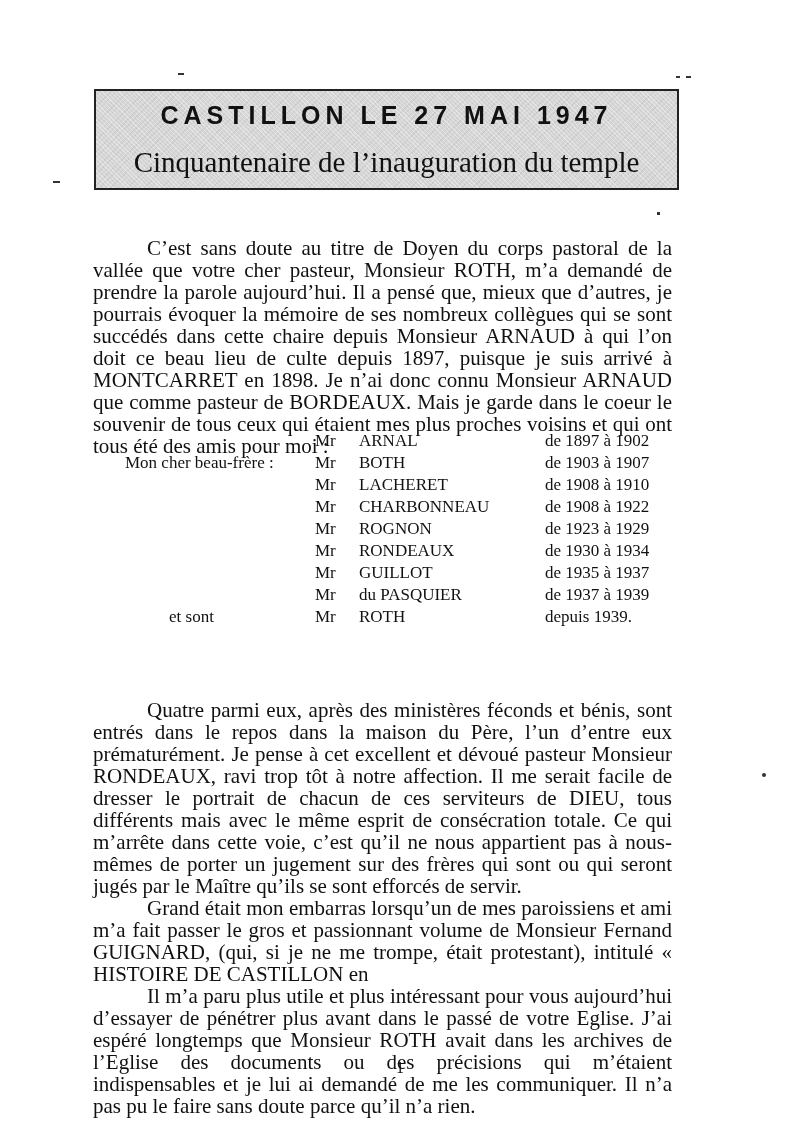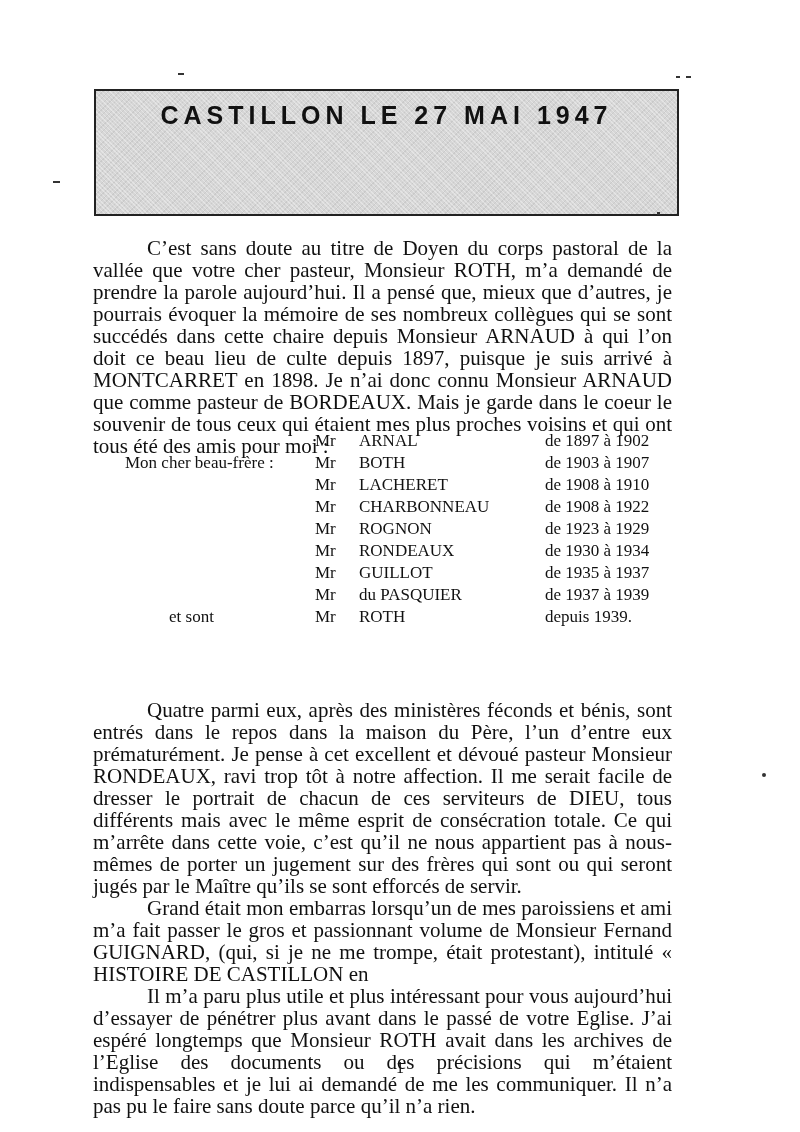--- a/index.html
+++ b/index.html
@@ -1,21 +1,21 @@
 <!DOCTYPE html>
 <html><head>
   <meta charset="utf-8">
   <style>
     html, body { margin: 0; padding: 0; }
     body {
       width: 800px; height: 1132px; background: #ffffff; position: relative; overflow: hidden;
       font-family: "Liberation Serif", "DejaVu Serif", serif; color: #111;
     }
     .header-box {
-      position: absolute; left: 94px; top: 89px; width: 585px; height: 127px;
+      position: absolute; left: 94px; top: 89px; width: 585px; height: 101px;
       border: 2px solid #222; box-sizing: border-box;
       background-color: #d6d6d6;
       background-image:
         repeating-linear-gradient(45deg, rgba(255,255,255,0.35) 0 1px, transparent 1px 3px),
         repeating-linear-gradient(-45deg, rgba(0,0,0,0.06) 0 1px, transparent 1px 4px);
     }
     .title {
       position: absolute; left: 0; right: 0; top: 10px; text-align: center;
       font-family: "Liberation Sans", "DejaVu Sans", sans-serif; font-weight: bold;
       font-size: 25px; letter-spacing: 5px; color: #111;
@@ -44,20 +44,21 @@
     .page-num {
       position: absolute; left: 0; right: 0; top: 1059px; text-align: center; font-size: 16px;
     }
     .speck { position: absolute; background: #333; }
   </style>
 </head>
 <body>
 
 <div class="header-box">
   <div class="title">CASTILLON LE 27 MAI 1947</div>
+  <div class="subtitle">Cinquantenaire de l’inauguration du temple</div>
 </div>
 
 <div class="body-text p1">
   <p>C’est sans doute au titre de Doyen du corps pastoral de la vallée que votre cher pasteur, Monsieur ROTH, m’a demandé de prendre la parole aujourd’hui. Il a pensé que, mieux que d’autres, je pourrais évoquer la mémoire de ses nombreux collègues qui se sont succédés dans cette chaire depuis Monsieur ARNAUD à qui l’on doit ce beau lieu de culte depuis 1897, puisque je suis arrivé à MONTCARRET en 1898. Je n’ai donc connu Monsieur ARNAUD que comme pasteur de BORDEAUX. Mais je garde dans le coeur le souvenir de tous ceux qui étaient mes plus proches voisins et qui ont tous été des amis pour moi :</p>
 </div>
 
 <div class="list">
   <div class="row">
     <span class="pre"></span>
     <span class="mr">Mr</span>

